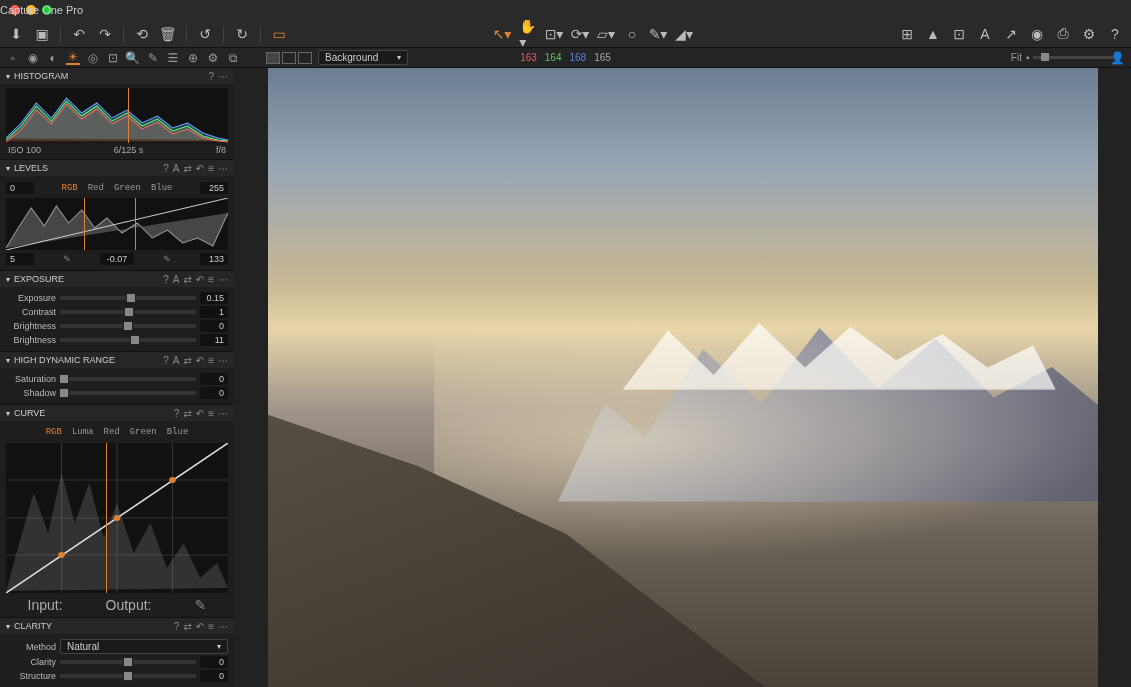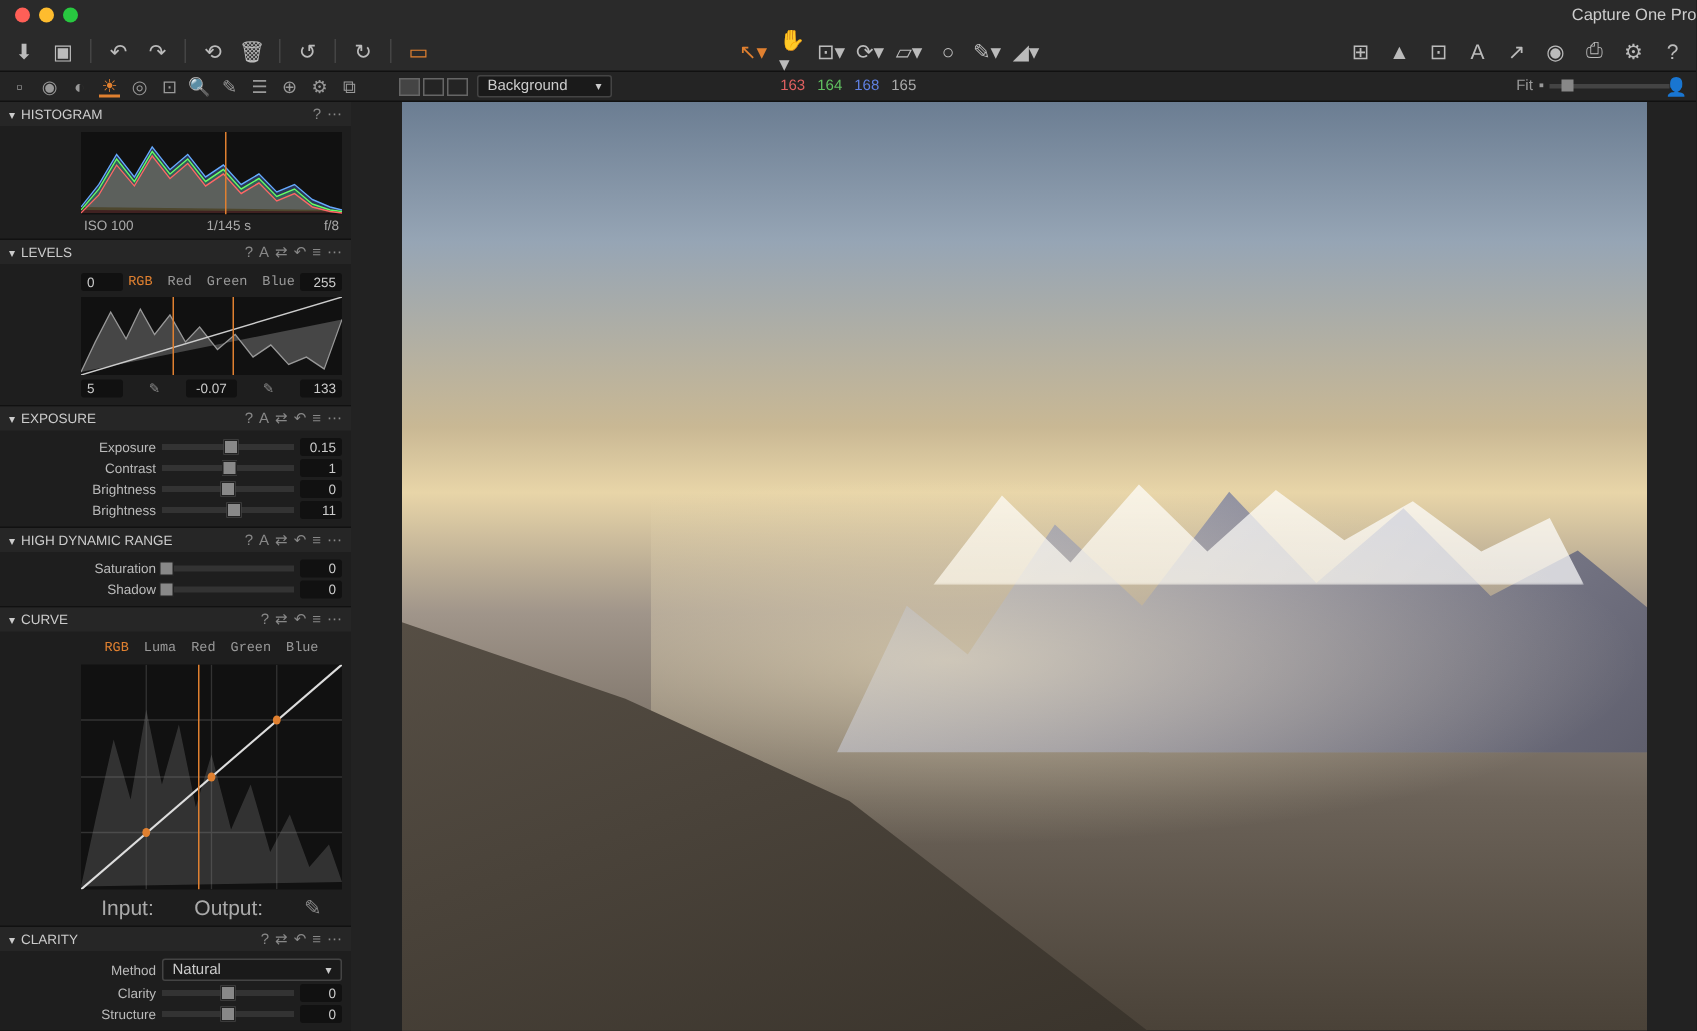--- a/index.html
+++ b/index.html
@@ -1,40 +1,40 @@
 <!DOCTYPE html>
 <html><head>
 <meta charset="utf-8">
 <style>
 * { margin: 0; padding: 0; box-sizing: border-box; font-family: -apple-system, "Helvetica Neue", Arial, sans-serif; }
 body { background: #1a1a1a; color: #aaa; font-size: 10px; width: 1131px; height: 687px; overflow: hidden; user-select: none; }
 .titlebar { height: 20px; background: #2a2a2a; display: flex; align-items: center; position: relative; }
 .traffic { display: flex; gap: 6px; padding-left: 10px; }
 .dot { width: 10px; height: 10px; border-radius: 50%; }
 .red { background: #ff5f57; } .yellow { background: #febc2e; } .green { background: #28c840; }
-.title { position: absolute; width: 100%; text-align: right; color: #ccc; font-size: 11px; pointer-events: none; }
+.title { position: absolute; width: 100%; text-align: left; color: #ccc; font-size: 11px; pointer-events: none; }
 .toolbar { height: 28px; background: #2a2a2a; display: flex; align-items: center; padding: 0 8px; justify-content: space-between; border-bottom: 1px solid #111; }
 .tb-group { display: flex; gap: 10px; align-items: center; }
 .tb-icon { width: 16px; height: 16px; display: flex; align-items: center; justify-content: center; color: #bbb; cursor: pointer; font-size: 14px; }
 .tb-icon.accent { color: #e08030; }
 .tb-sep { width: 1px; height: 16px; background: #444; }
 .tabbar { height: 20px; background: #242424; display: flex; align-items: center; padding: 0 6px; gap: 6px; border-bottom: 1px solid #111; }
 .tab-icon { width: 14px; height: 14px; color: #999; cursor: pointer; display:flex; align-items:center; justify-content:center; font-size:12px;}
 .tab-icon.active { color: #e08030; border-bottom: 2px solid #e08030; }
 .viewbar { margin-left: auto; display: flex; align-items: center; gap: 6px; }
 .select-bg { background: #1a1a1a; color: #ccc; border: 1px solid #444; padding: 1px 6px; font-size: 10px; width: 90px; border-radius: 2px; display:flex; justify-content:space-between; align-items:center;}
 .rgb-readout { position: absolute; left: 50%; transform: translateX(-50%); display: flex; gap: 8px; font-size: 10px; }
 .main { display: flex; height: calc(100% - 68px); }
 .sidebar { width: 234px; background: #1e1e1e; overflow-y: auto; overflow-x: hidden; }
 .panel { border-bottom: 1px solid #111; }
 .panel-head { height: 16px; display: flex; align-items: center; padding: 0 6px; background: #262626; color: #ccc; font-size: 9px; }
 .panel-head .chev { margin-right: 4px; font-size: 8px; }
 .panel-head .spacer { flex: 1; }
 .panel-head .pi { margin-left: 4px; color: #888; font-size: 10px; cursor:pointer;}
-.panel-body { padding: 4px 6px; margin-left: 48px; }
+.panel-body { padding: 4px 6px; }
 .histo { height: 55px; background: #111; position: relative; margin-bottom: 2px; overflow:hidden;}
 .histo-info { display: flex; justify-content: space-between; font-size: 9px; color: #aaa; padding: 0 2px; }
 .levels-tabs, .curve-tabs { display: flex; justify-content: center; gap: 10px; font-size: 9px; padding: 2px 0; }
 .levels-tabs span, .curve-tabs span { cursor: pointer; color: #999; font-family: Liberation Mono, monospace; }
 .levels-tabs .active, .curve-tabs .active { color: #e08030; }
 .levels-row { display: flex; justify-content: space-between; align-items: center; font-size: 9px; padding: 1px 0;}
 .num-box { background: #111; color: #ccc; padding: 1px 4px; width: 28px; text-align: right; font-size: 9px; border-radius: 2px; }
 .picker { width: 12px; height: 12px; color: #888; cursor:pointer; display:flex; align-items:center; justify-content:center;}
 .levels-graph { height: 52px; background: #111; position: relative; overflow:hidden; margin:2px 0;}
 .slider-row { display: flex; align-items: center; padding: 1px 0; gap: 4px; }
@@ -171,21 +171,21 @@
         <div class="histo">
           <svg class="hist-svg" viewBox="0 0 220 55" preserveAspectRatio="none">
             <polyline points="0,50 15,35 30,15 45,30 60,10 75,25 90,15 105,30 120,22 135,35 150,28 165,40 180,35 195,45 210,50 220,52" fill="rgba(100,150,255,0.3)" stroke="#6af" stroke-width="1"></polyline>
             <polyline points="0,52 15,38 30,18 45,33 60,13 75,28 90,18 105,33 120,25 135,38 150,31 165,43 180,38 195,48 210,52 220,53" fill="rgba(100,255,100,0.2)" stroke="#6f6" stroke-width="1"></polyline>
             <polyline points="0,54 15,42 30,22 45,36 60,16 75,31 90,21 105,36 120,28 135,41 150,34 165,46 180,41 195,50 210,53 220,54" fill="rgba(255,100,100,0.2)" stroke="#f66" stroke-width="1"></polyline>
           </svg>
           <div class="marker" style="left:55%;"></div>
         </div>
         <div class="histo-info">
           <span>ISO 100</span>
-          <span>1/145 s</span>
+          <span>6/125 s</span>
           <span>f/8</span>
         </div>
       </div>
     </div>
 
     <div class="panel">
       <div class="panel-head">
         <span class="chev">▾</span>
         <span>LEVELS</span>
         <span class="spacer"></span>

